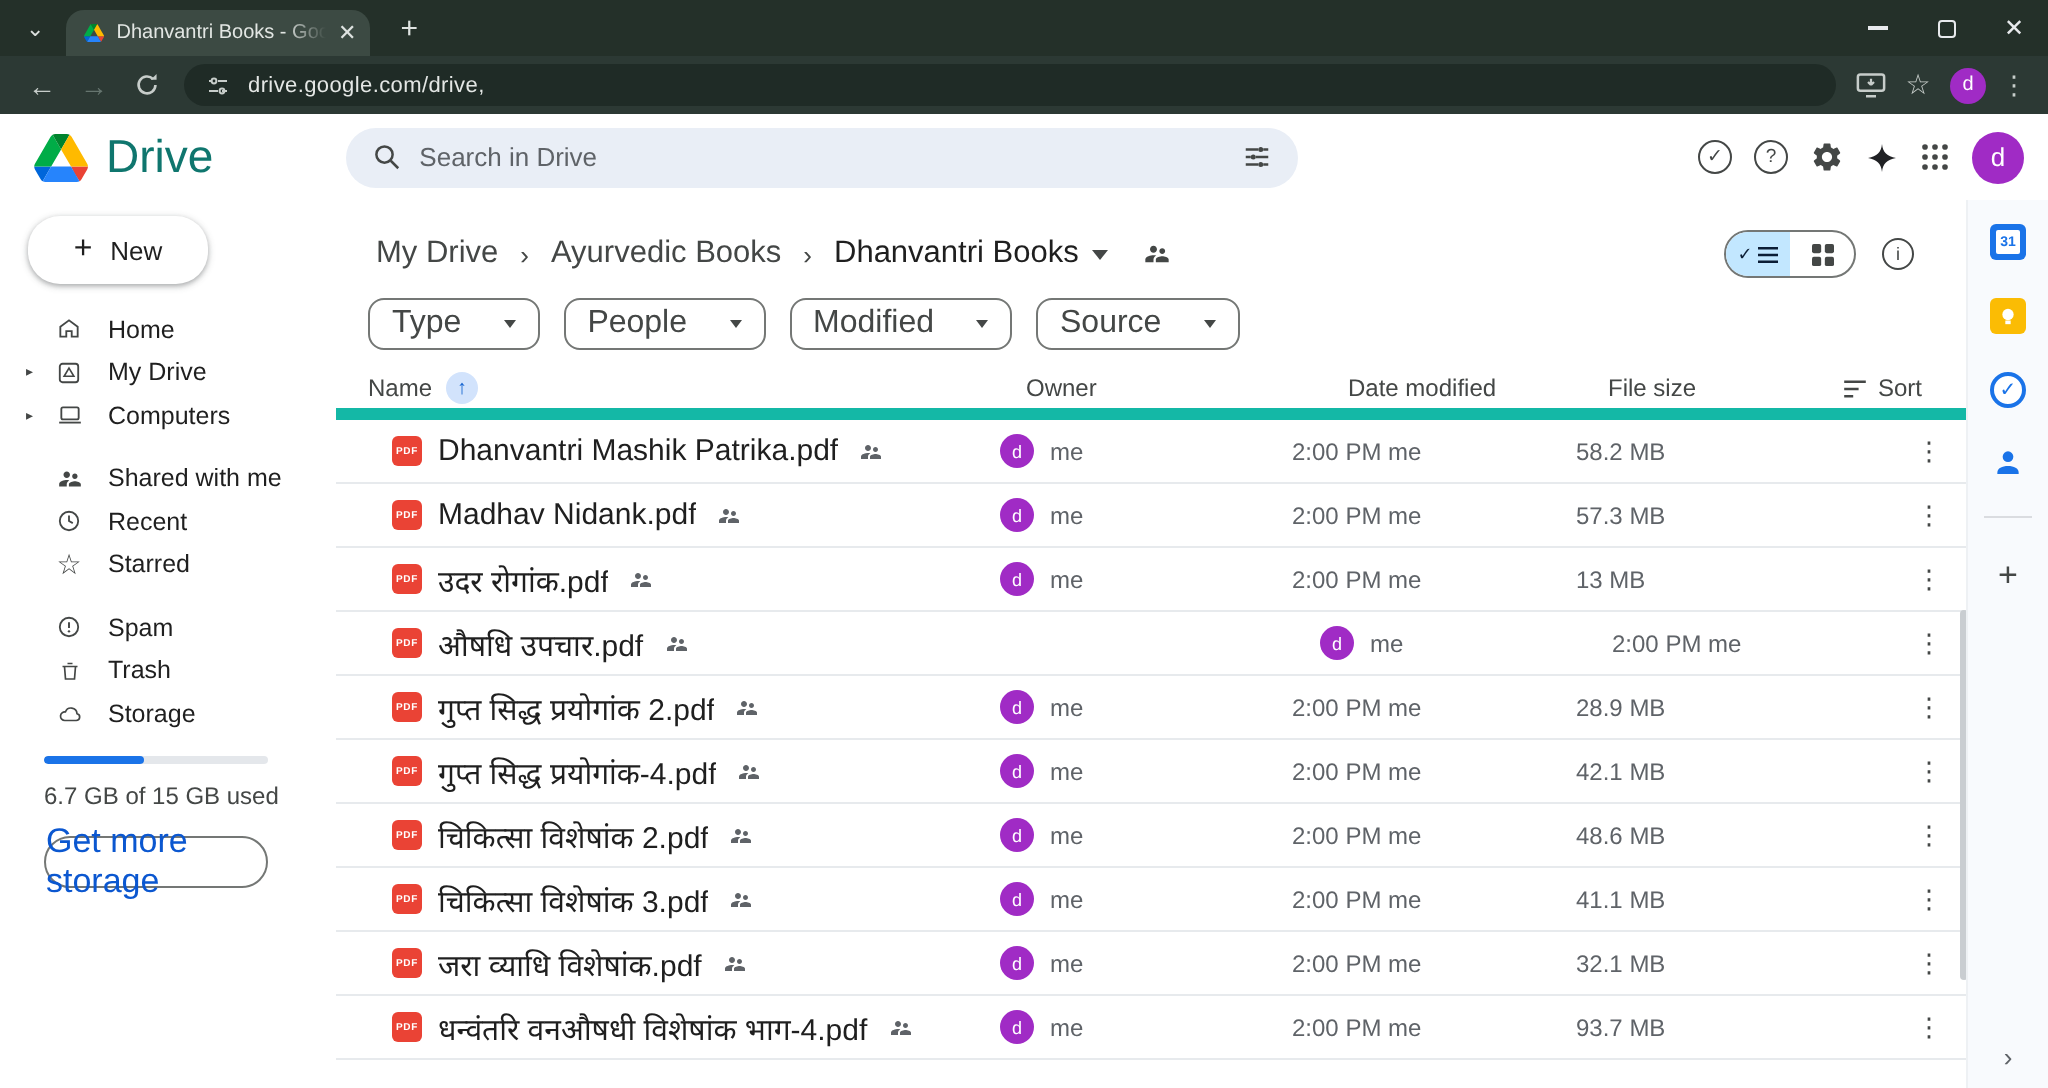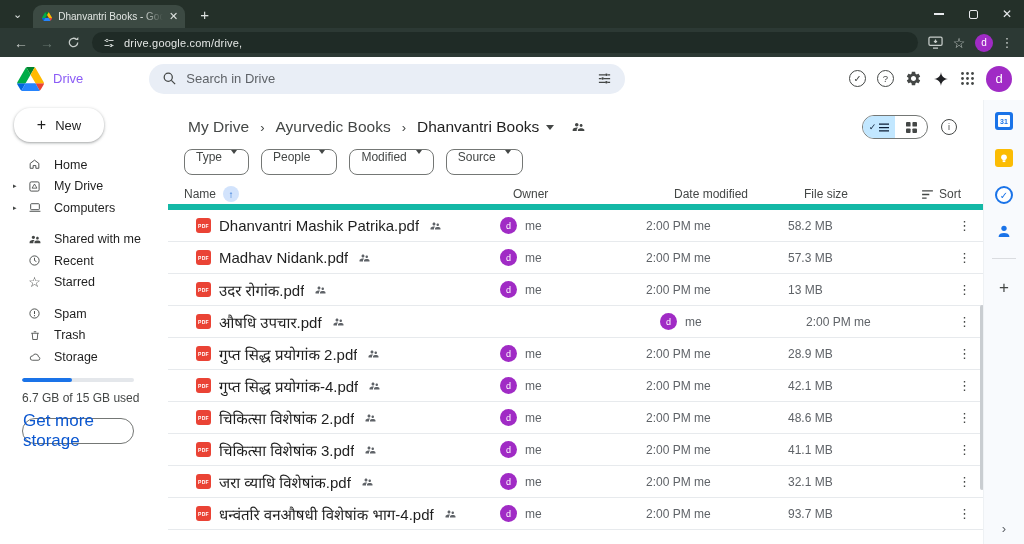--- a/index.html
+++ b/index.html
@@ -28,21 +28,21 @@
     align-items:center; padding:0 11px; gap:9px; margin:0 10px 0 6px; }
   .url-text { color:#e4e7e5; font-size:11px; letter-spacing:.2px; }
   .nav-right { display:flex; align-items:center; gap:7px; margin-right:2px; }
   .avatar-sm { width:18px; height:18px; border-radius:50%; background:#a02bc5; color:#fff;
     font-size:10px; display:flex; align-items:center; justify-content:center; }
   .menu-dots { color:#c7cdca; font-size:13px; width:14px; text-align:center; }
 
   
   .drive-header { height:43px; display:flex; align-items:center; background:#fff; }
   .drive-logo { margin-left:17px; display:flex; }
-  .drive-name { font-size:13px; color:#8b5cf6; margin-left:9px; }
+  .drive-name { font-size:23px; color:#0f766e; margin-left:9px; }
   .search { width:476px; height:30px; background:#e9eef6; border-radius:18px; margin-left:66px;
     display:flex; align-items:center; padding:0 13px; gap:9px;justify-content:center; }
   .search input { border:none; outline:none; background:transparent; flex:1; font-size:13px;
     color:#202124; font-family:inherit; }
   .search input::placeholder { color:#5f6368; }
   .header-actions { margin-left:auto; display:flex; align-items:center; gap:11px; margin-right:12px; }
   .ring-icon { width:17px; height:17px; border:1.5px solid #444746; border-radius:50%;
     display:flex; align-items:center; justify-content:center; font-size:9.5px; color:#444746; }
   .avatar-lg { width:26px; height:26px; border-radius:50%; background:#a02bc5; color:#fff;
     font-size:13px; display:flex; align-items:center; justify-content:center; }
@@ -78,22 +78,22 @@
   .crumb-people { margin-left:13px; display:flex; }
   .view-controls { margin-left:auto; display:flex; align-items:center; gap:13px; margin-right:26px; }
   .toggle { width:66px; height:24px; border:1px solid #747775; border-radius:12px; display:flex; overflow:hidden; }
   .toggle-left { flex:1; background:#c2e7ff; display:flex; align-items:center; justify-content:center; gap:3px;
     font-size:9px; color:#0b1d35; }
   .toggle-right { flex:1; display:flex; align-items:center; justify-content:center; }
   .info-icon { width:16px; height:16px; border:1.4px solid #444746; border-radius:50%; color:#444746;
     font-size:9px; display:flex; align-items:center; justify-content:center; font-style:normal; }
 
   .filter-row { display:flex; gap:12px; padding-left:16px; margin:5px 0 9px; }
-  .chip { height:26px; border:1px solid #747775; border-radius:8px; display:flex; align-items:flex-start;
-    padding:0 11px; gap:9px; font-size:12px; color:#444746; background:#fff; }
+  .chip { height:26px; border:1px solid #747775; border-radius:8px; display:flex; align-items:center;
+    padding:0 11px; gap:21px; font-size:16px; color:#444746; background:#fff; }
   .chip .caret-down { border-top-width:4px; border-left-width:3.5px; border-right-width:3.5px; }
 
   .thead { display:flex; align-items:center; height:26px; font-size:12px; color:#444746;
     border-bottom:6px solid #14b8a6; }
   .hc-name { flex:1; display:flex; align-items:center; gap:7px; padding-left:16px; }
   .sort-up-badge { width:16px; height:16px; border-radius:50%; background:#d2e3fc; color:#1967d2;
     font-size:10px; display:flex; align-items:center; justify-content:center; }
   .hc-owner { width:146px; padding-left:15px; }
   .hc-date { width:142px; padding-left:30px; }
   .hc-sizesort { width:197px; display:flex; align-items:center;gap:45px; }

